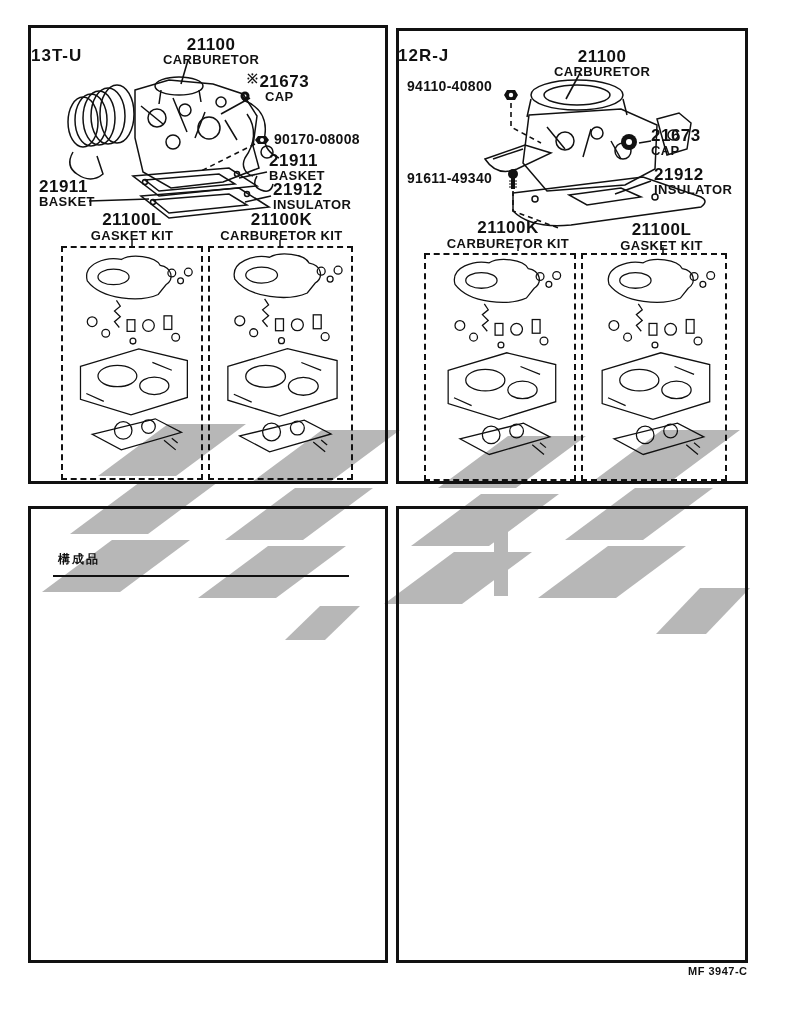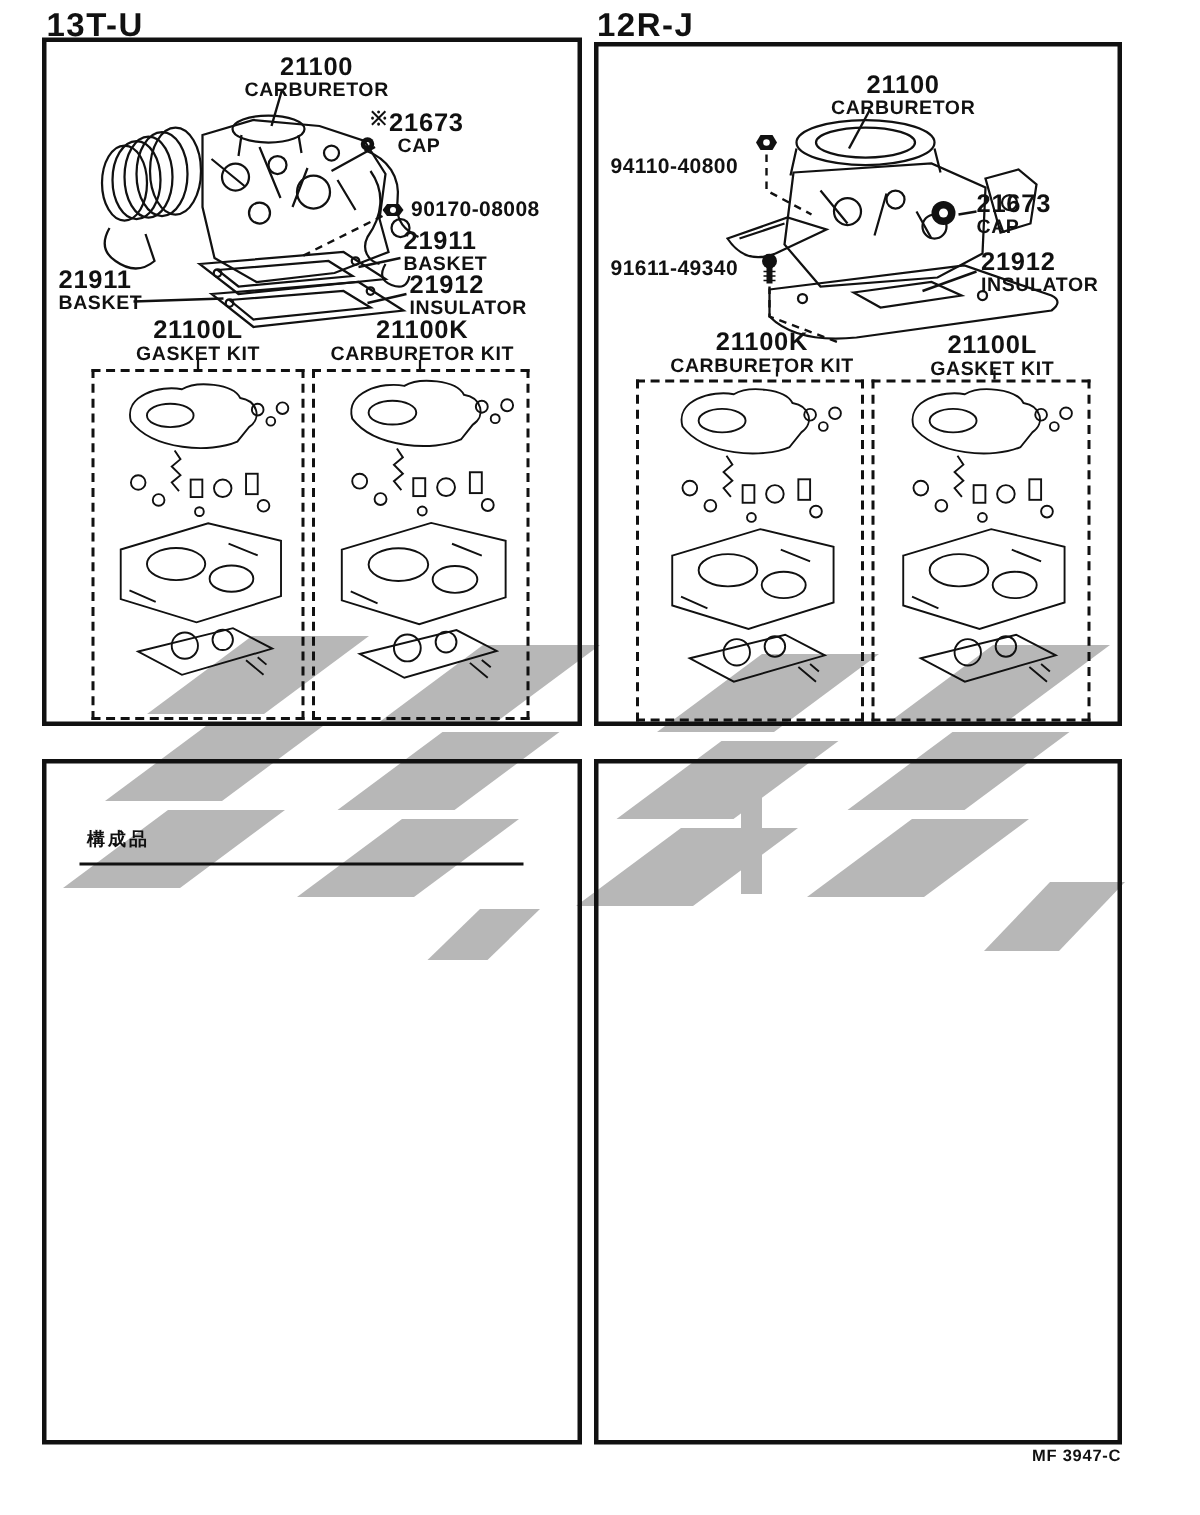--- a/index.html
+++ b/index.html
@@ -1,20 +1,20 @@
 <!DOCTYPE html>
 <html><head>
 <meta charset="utf-8">
 <style>
   html,body{margin:0;padding:0;background:#fff;}
   body{width:800px;height:1010px;position:relative;overflow:hidden;
        font-family:"Liberation Sans",sans-serif;color:#111;}
   .wm{position:absolute;left:0;top:0;z-index:0;}
   .panel{position:absolute;border:3px solid #111;background:transparent;z-index:2;box-sizing:border-box;}
-  .tag{position:absolute;z-index:2;font-size:22px;font-weight:bold;letter-spacing:1px;}
+  .tag{position:absolute;z-index:2;font-size:17px;font-weight:bold;letter-spacing:1px;margin-top:42px;}
   .callout{position:absolute;z-index:3;line-height:1.02;white-space:nowrap;}
   .pn{font-weight:bold;font-size:17px;letter-spacing:.5px;}
   .pd{font-weight:bold;font-size:13px;letter-spacing:.4px;}
   .code{font-weight:bold;font-size:14px;letter-spacing:.3px;}
   .marker{font-size:13px;vertical-align:4px;margin-right:1px;}
   .kitlabel{position:absolute;z-index:3;text-align:center;line-height:1.05;}
   .kitbox{position:absolute;border:2.5px dashed #111;z-index:2;box-sizing:border-box;}
   .overlay{position:absolute;left:0;top:0;z-index:1;pointer-events:none;}
   .art{position:absolute;z-index:1;}
   .icon{position:absolute;z-index:3;}
@@ -179,21 +179,21 @@
       <path d="M92,120 l52,-7 l20,9 l-54,8 z"></path>
       <circle cx="58" cy="124" r="3"></circle>
         <circle cx="178" cy="122" r="3"></circle>
     </g>
   </svg>
 
   <div class="callout" style="left:155px;top:17px;text-align:center">
     <div class="pn">21100</div>
     <div class="pd">CARBURETOR</div>
   </div>
-  <div class="callout" style="left:8px;top:72px">
+  <div class="callout" style="left:8px;top:48px">
     <div class="code">94110-40800</div>
   </div>
   <svg class="icon" style="left:104px;top:58px" width="16" height="14">
     <polygon points="4,1 12,1 15,6 12,11 4,11 1,6" fill="#111"></polygon>
       <circle cx="8" cy="6" r="2.2" fill="#fff"></circle>
   </svg>
   <div class="callout" style="left:252px;top:96px">
     <div class="pn">21673</div>
     <div class="pd">CAP</div>
   </div>

